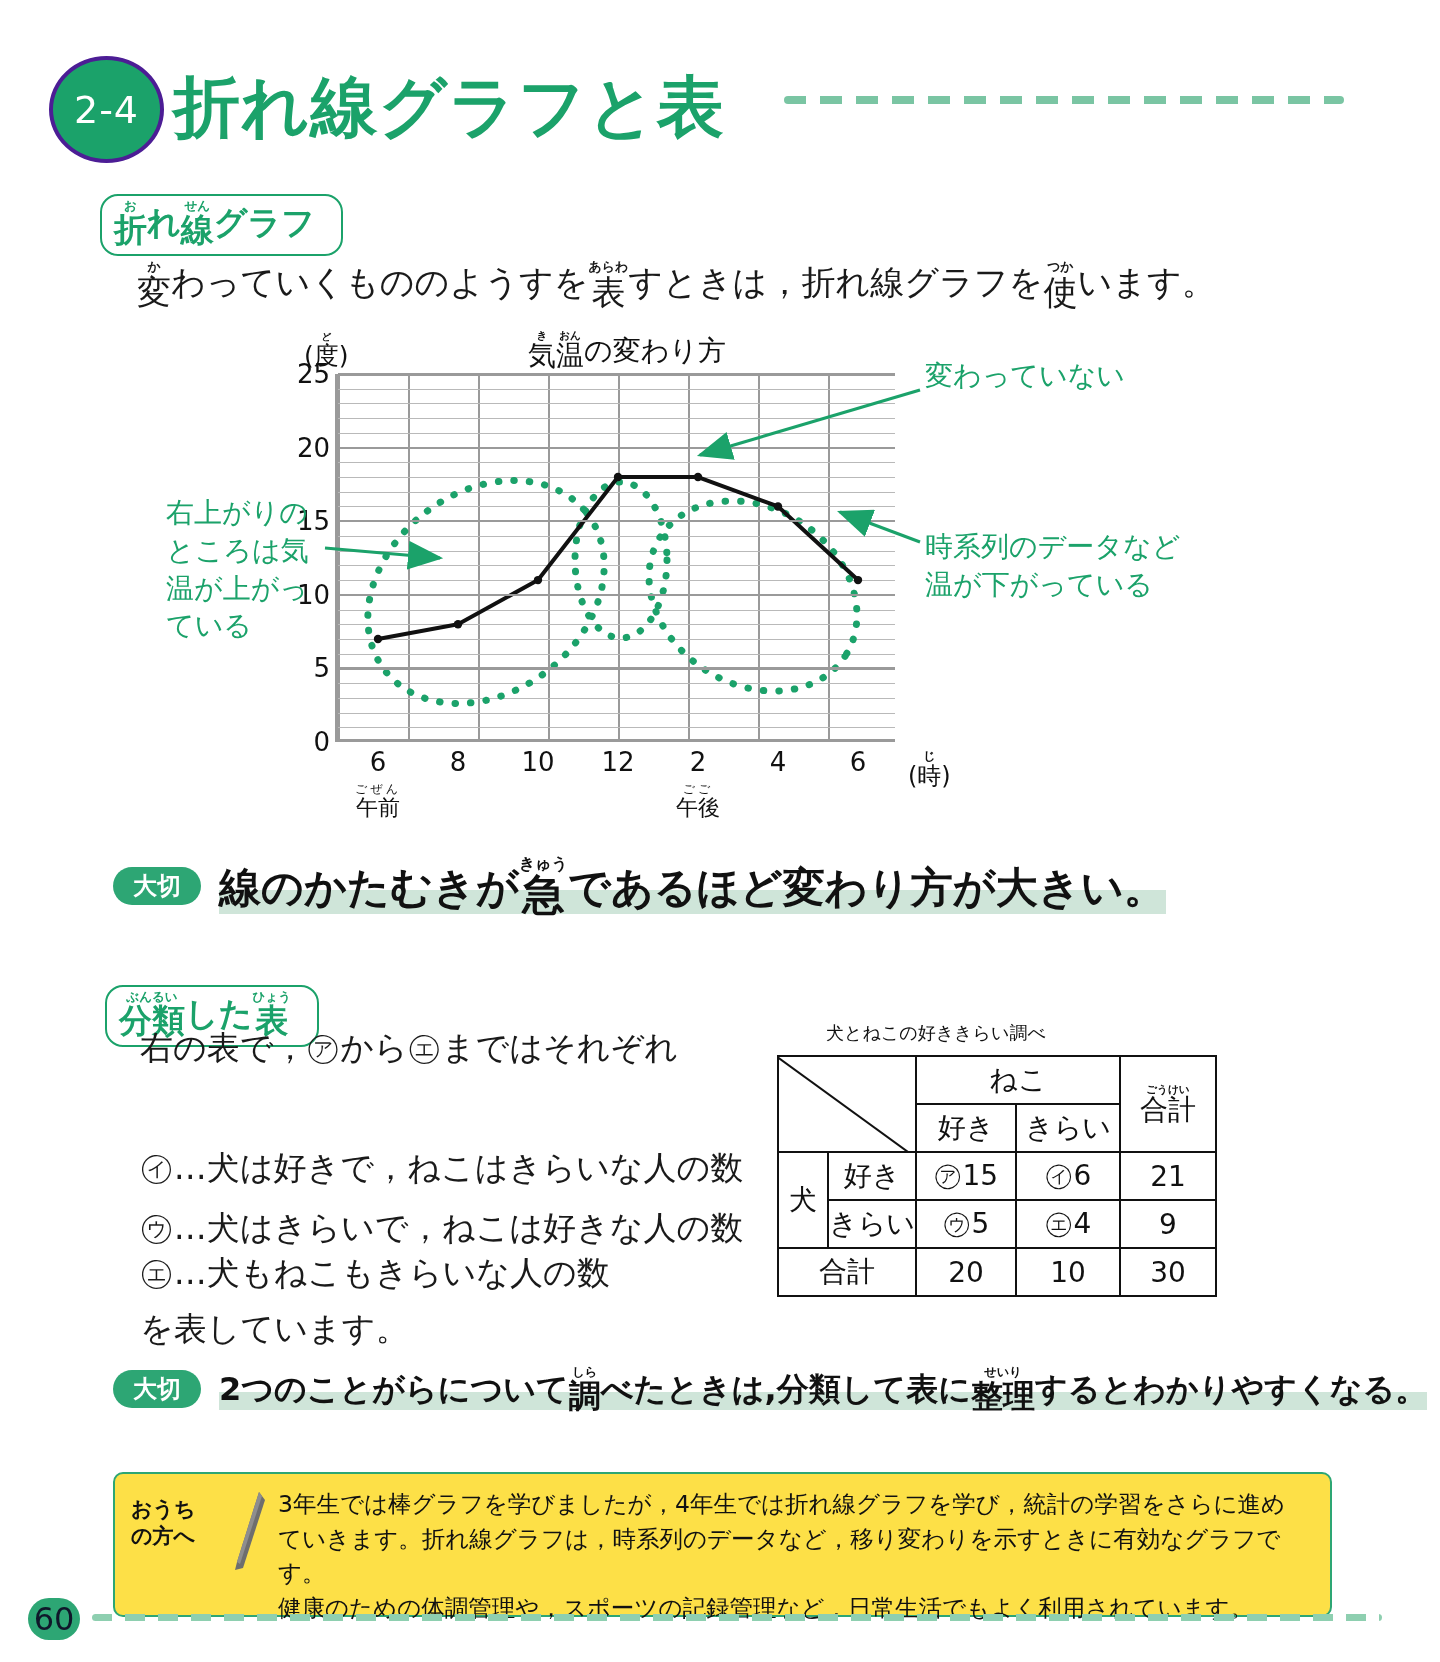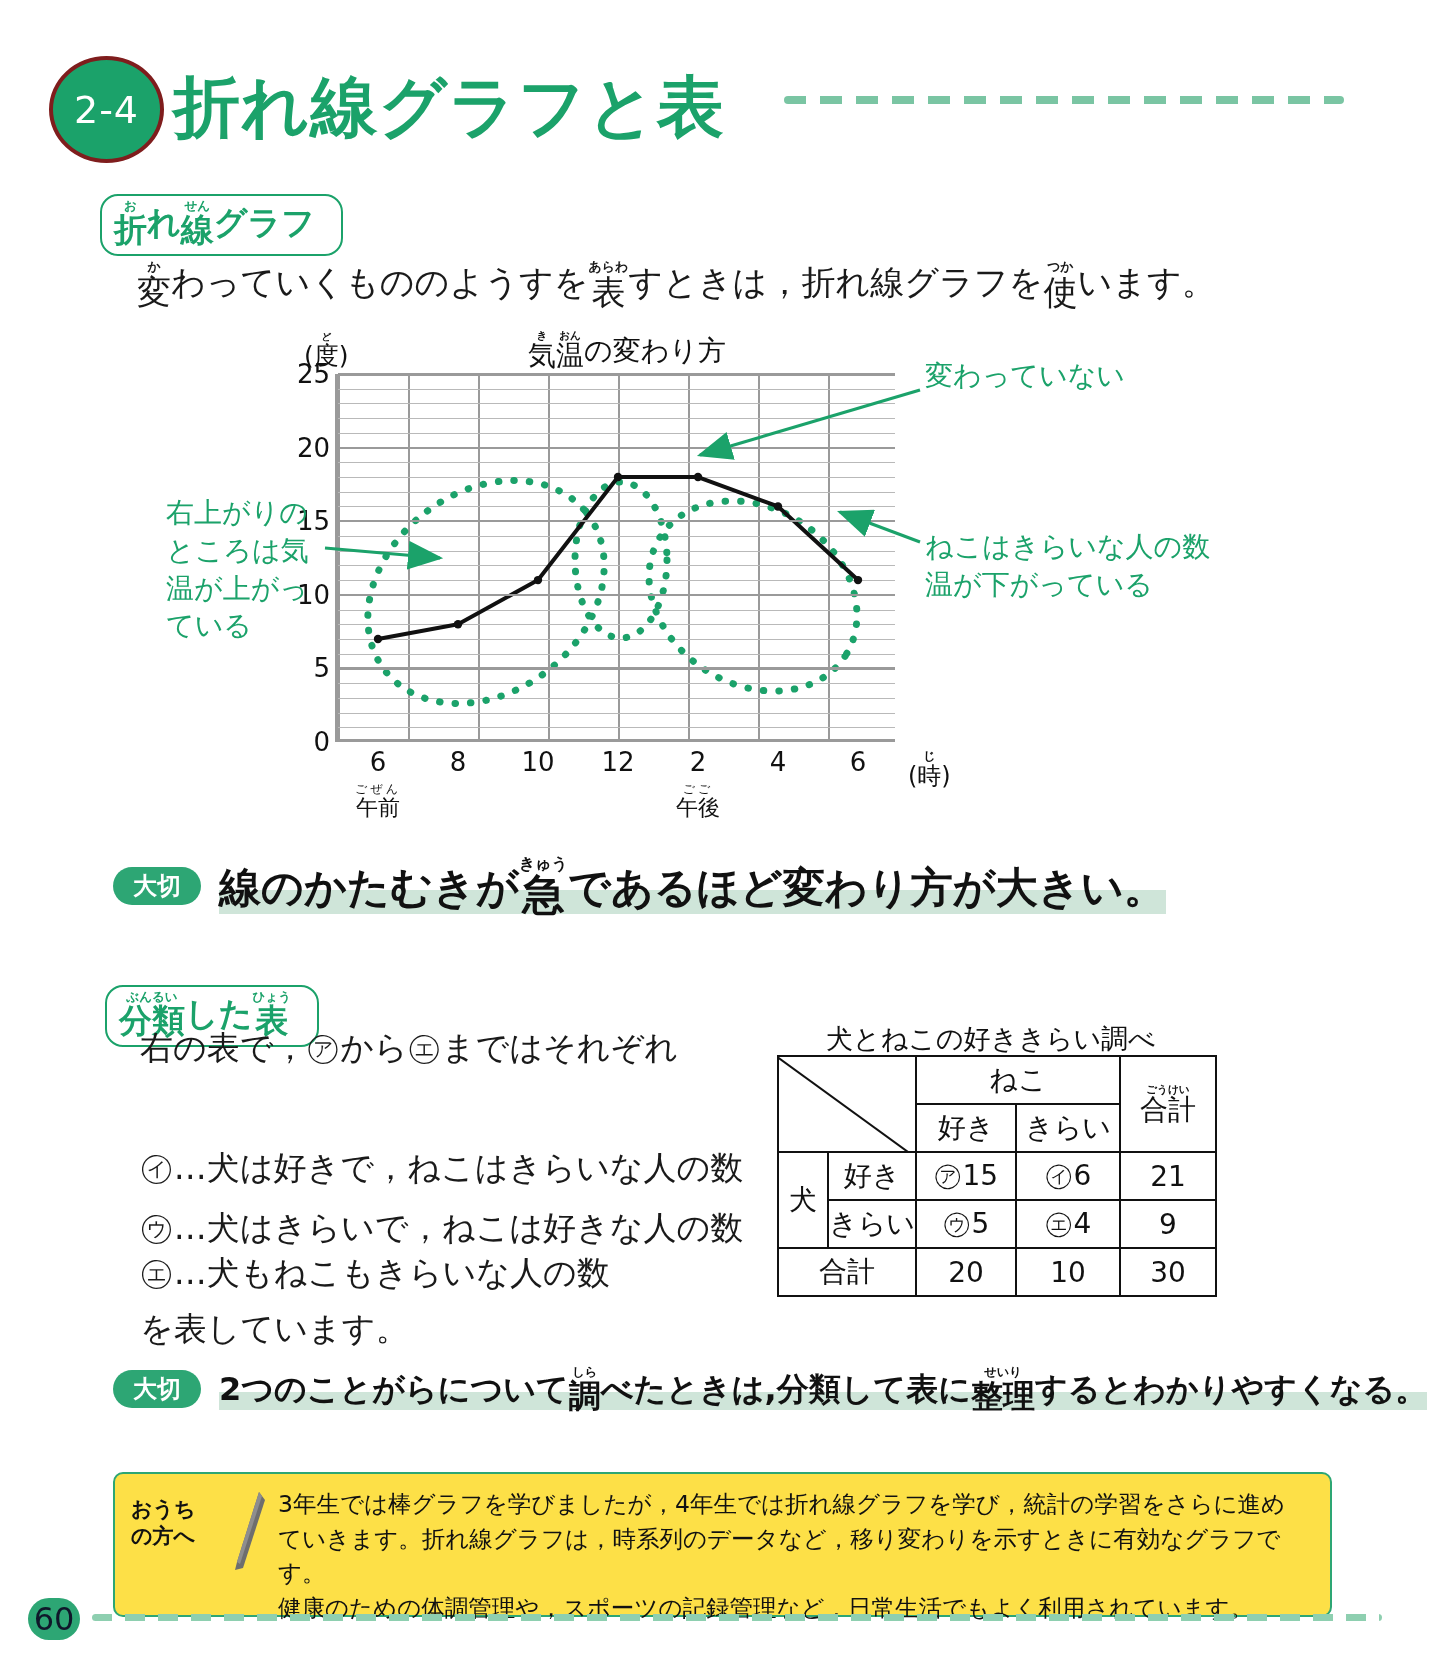--- a/index.html
+++ b/index.html
@@ -12,21 +12,21 @@
     position: relative;
     overflow: hidden;
   }
   .page { position: relative; width: 1440px; height: 1662px; }
 
   
   .chapter-badge {
     position: absolute; left: 49px; top: 56px;
     width: 115px; height: 107px;
     background: #1ba26a; border-radius: 50%;
-    border: 4px solid #7f1d1d;
+    border: 4px solid #4c1d95;
     display: flex; align-items: center; justify-content: center;
     color: #fff; font-size: 38px; letter-spacing: 1px;
     font-family: "DejaVu Sans", sans-serif;
   }
   .page-title {
     position: absolute; left: 173px; top: 62px;
     font-size: 67px; color: #1ba26a; letter-spacing: 1px;
     font-weight: 600; white-space: nowrap;
     font-family: "DejaVu Sans", sans-serif;
   }
@@ -123,21 +123,21 @@
     font-family: "DejaVu Sans", sans-serif; flex: none;
   }
   .taisetsu-text {
     margin-left: 18px; font-size: 42px; color: #111; white-space: nowrap;
     background: linear-gradient(to bottom, transparent 0 56%, #cfe5d9 56% 96%, transparent 96%);
     font-family: "DejaVu Sans", sans-serif; font-weight: 600;
   }
 
   
   .tbl-title {
-    position: absolute; left: 826px; top: 1021px; font-size: 27px;
+    position: absolute; left: 826px; top: 1021px; font-size: 18px;
     font-family: "DejaVu Sans", sans-serif; white-space: nowrap;
   }
   table.survey {
     position: absolute; left: 777px; top: 1055px;
     border-collapse: collapse; background: #fff;
     font-family: "DejaVu Sans", sans-serif;
   }
   table.survey td {
     border: 2px solid #111; text-align: center; font-size: 28px;
     padding: 0; color: #111;
@@ -295,21 +295,21 @@
     <div>ところは気</div>
     <div>温が上がっ</div>
     <div>ている</div>
   </div>
 
   <div class="anno" style="left:925px; top:357px;">
     <div>変わっていない</div>
   </div>
 
   <div class="anno" style="left:925px; top:528px;">
-    <div>ねこはきらいな人の数</div>
+    <div>時系列のデータなど</div>
     <div>温が下がっている</div>
   </div>
 
   <svg style="position:absolute;left:0;top:330px;width:1440px;height:330px;pointer-events:none;">
     <defs>
       <marker id="ah" markerWidth="11" markerHeight="9" refX="10" refY="4.5" orient="auto">
         <polygon points="0,0 11,4.5 0,9" fill="#1ba26a"></polygon>
       </marker>
     </defs>
     <line x1="920" y1="60" x2="700" y2="125" stroke="#1ba26a" stroke-width="3.2" marker-end="url(#ah)"></line>

